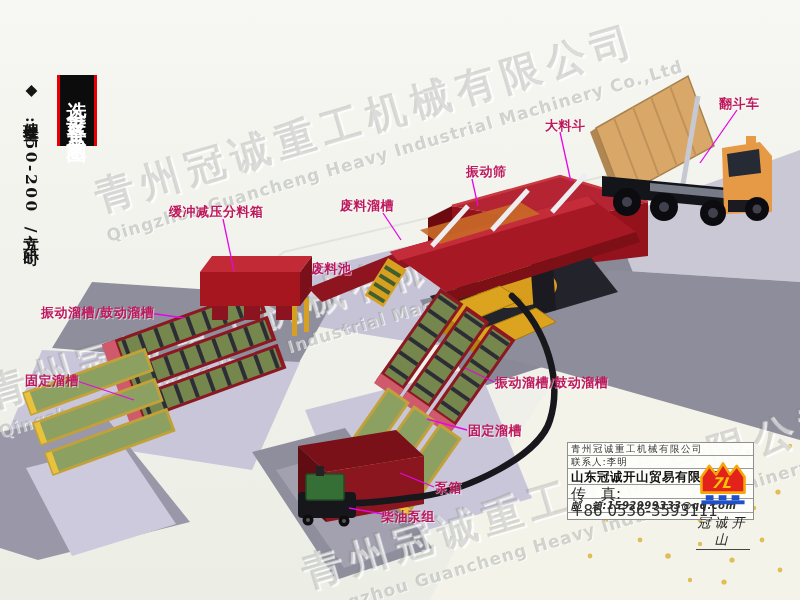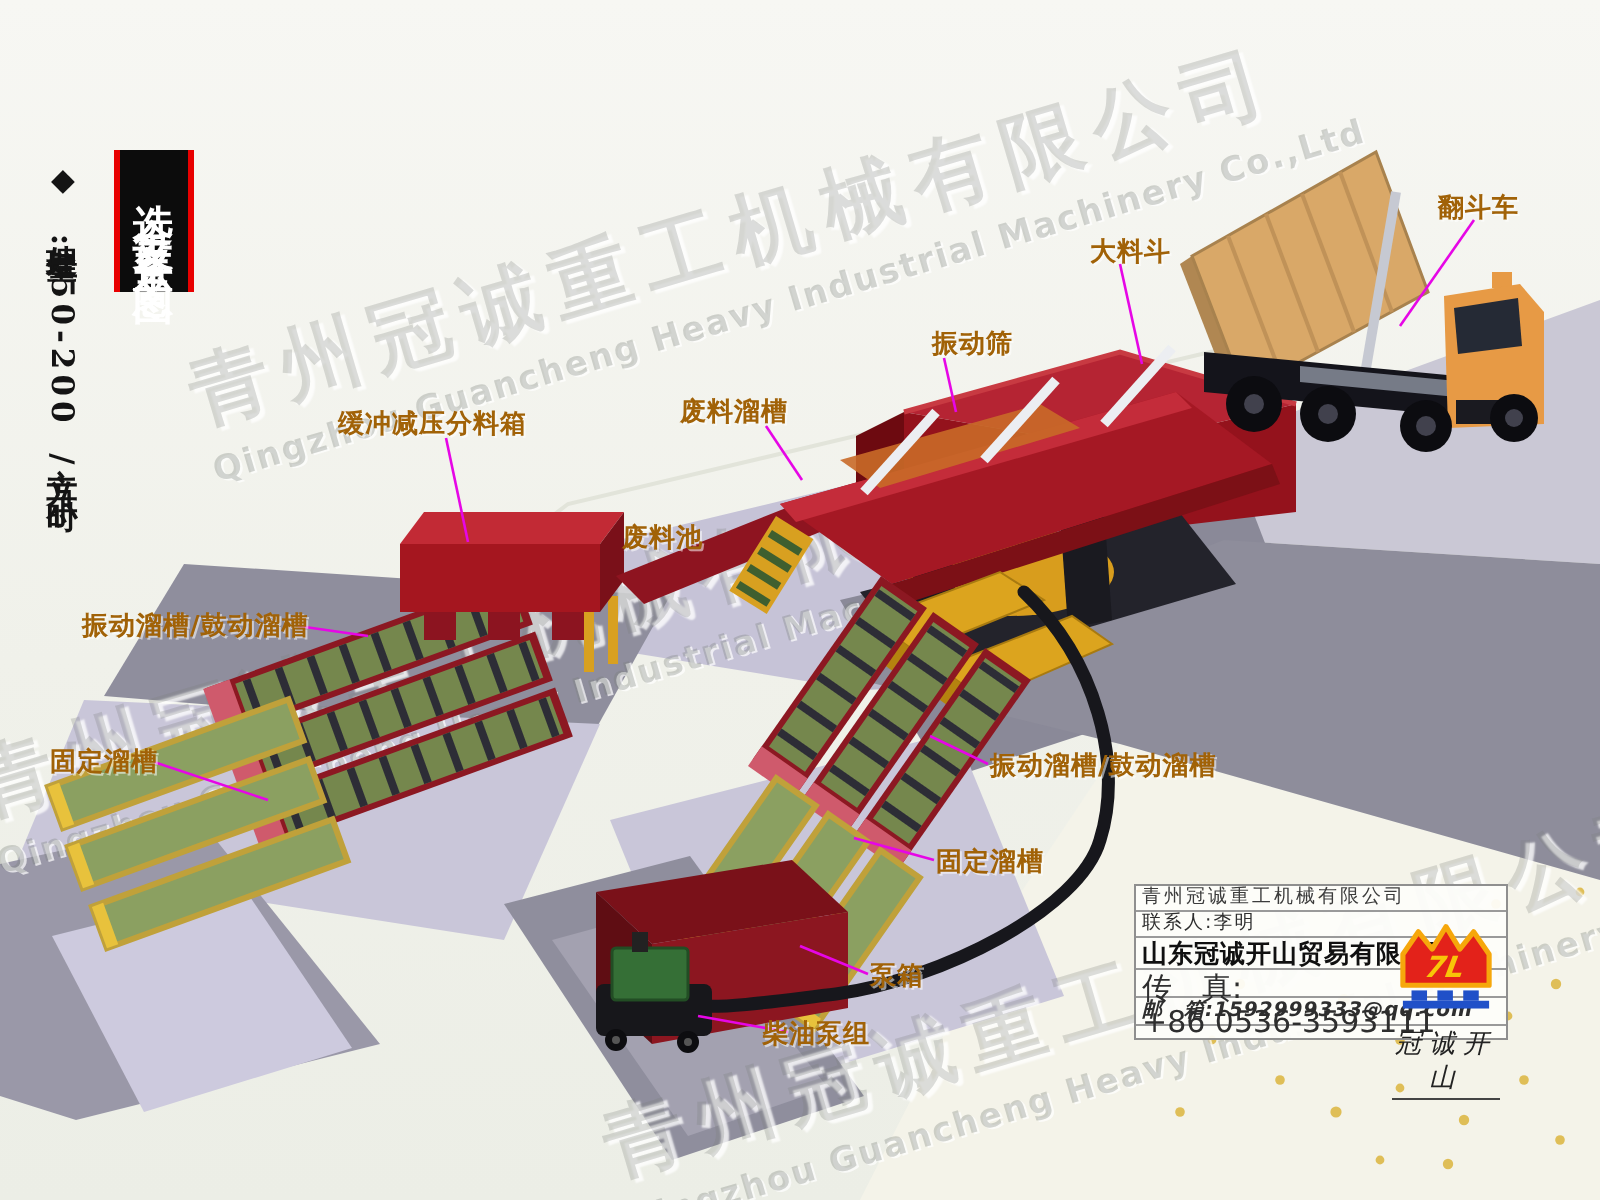--- a/index.html
+++ b/index.html
@@ -13,21 +13,21 @@
   .wm-en{font-size:17px;font-weight:bold;letter-spacing:1px;color:rgba(122,128,122,.32);text-shadow:1px 1px 0 rgba(255,255,255,.7);margin-top:2px;}
 
   
   .title-bar{position:absolute;left:57px;top:75px;writing-mode:vertical-rl;text-orientation:upright;
     background:#0c0c0c;color:#ffffff;font-weight:bold;font-size:20px;letter-spacing:7px;line-height:1;
     padding:11px 7px;border-left:3px solid #e80000;border-right:3px solid #e80000;}
   .capacity{position:absolute;left:20px;top:80px;writing-mode:vertical-rl;text-orientation:mixed;
     color:#141414;font-family:"DejaVu Serif",serif;font-weight:600;font-size:15.5px;letter-spacing:2.5px;height:300px;}
 
   
-  .eq-label{position:absolute;color:#a16207;font-weight:bold;font-size:13px;white-space:nowrap;
+  .eq-label{position:absolute;color:#be185d;font-weight:bold;font-size:13px;white-space:nowrap;
     text-shadow:1px 1px 0 rgba(255,255,255,.55);letter-spacing:0.5px;}
 
   
   .contact-card{position:absolute;left:567px;top:442px;width:187px;height:78px;
     background:rgba(253,253,250,.95);border:1px solid #8f8f8f;box-sizing:border-box;font-family:"DejaVu Sans",sans-serif;}
   .cc-row{border-bottom:1px solid #9a9a9a;padding:1px 3px 0 3px;color:#2e2e2e;line-height:1.15;}
   .cc-r1{font-size:9.5px;letter-spacing:1.5px;color:#3c3c3c;height:11px;}
   .cc-r2{font-size:12.5px;font-weight:bold;letter-spacing:0.5px;color:#101010;height:14px;}
   .cc-r3{font-size:9.5px;letter-spacing:1px;height:11px;}
   .cc-r4{font-size:15px;height:12px;}

